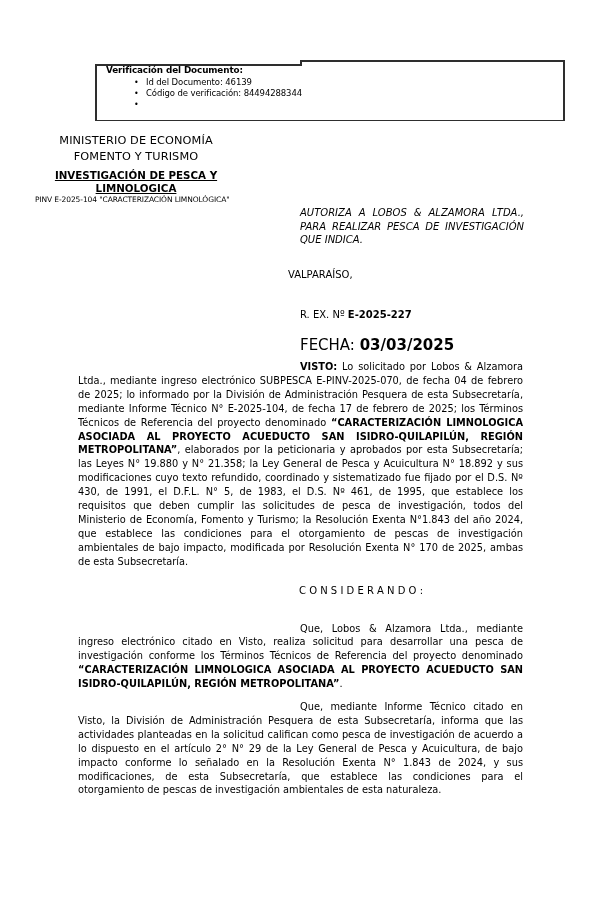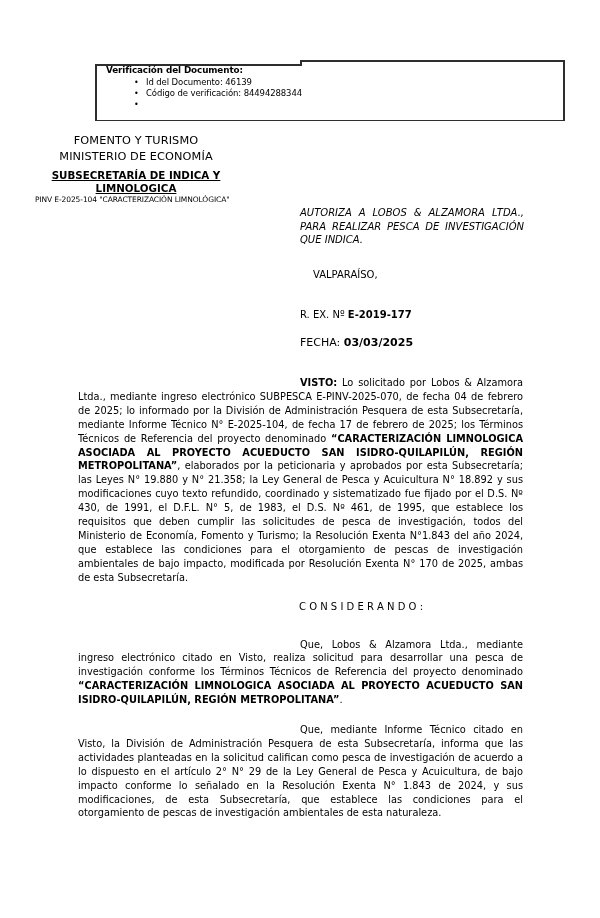--- a/index.html
+++ b/index.html
@@ -30,27 +30,27 @@
   
   .letterhead { left: 36px; top: 133px; width: 200px; text-align: center; }
   .ministry-line { font-size: 11.3px; line-height: 15.5px; letter-spacing: 0.1px; }
   .dept-line { font-weight: bold; font-size: 10.3px; line-height: 13px; text-decoration: underline; }
   .dept-block { margin-top: 5px; }
 
   .reference { left: 35px; top: 195px; font-size: 7.5px; letter-spacing: -0.1px; }
 
   
   .subject { left: 300px; top: 206px; width: 224px; font-size: 10px; line-height: 13.7px; text-align: justify; font-style: italic; }
-  .city    { left: 313px; top: 269px; font-size: 10px; }
+  .city    { left: 288px; top: 269px; font-size: 10px; }
   .rex     { left: 300px; top: 309px; font-size: 10px; }
-  .fecha   { left: 300px; top: 336px; font-size: 11px; }
+  .fecha   { left: 300px; top: 336px; font-size: 15px; }
 
   
   .body-text { left: 78px; top: 360px; width: 445px; font-size: 9.8px; line-height: 13.9px; text-align: justify; }
-  .para { margin: 16px 0 9px 0; text-indent: 222px; }
+  .para { margin: 0 0 9px 0; text-indent: 222px; }
   .c-heading { margin: 15px 0 24px 0; text-indent: 221px; font-weight: normal; font-size: 10px; }
   b { font-weight: bold; }
 
   .footer { right: 84px; top: 883px; font-size: 6.5px; color: #6a4a3e; margin-top: 48px; }
 </style>
 </head>
 <body>
 
 <div>
 
@@ -71,34 +71,34 @@
         <span class="vb-bullet">•</span>
         <span>Código de verificación: 84494288344</span>
       </div>
       <div class="vb-row">
         <span class="vb-bullet">•</span>
       </div>
     </div>
   </div>
 
   <div class="abs letterhead">
+    <div class="ministry-line">MINISTERIO DE ECONOMÍA</div>
     <div class="ministry-line">FOMENTO Y TURISMO</div>
-    <div class="ministry-line">MINISTERIO DE ECONOMÍA</div>
     <div class="dept-block">
-      <div class="dept-line">SUBSECRETARÍA DE INDICA Y</div>
+      <div class="dept-line">INVESTIGACIÓN DE PESCA Y</div>
       <div class="dept-line">LIMNOLOGICA</div>
     </div>
   </div>
 
   <div class="abs reference">PINV E-2025-104 "CARACTERIZACIÓN LIMNOLÓGICA"</div>
 
   <div class="abs subject">AUTORIZA A LOBOS &amp; ALZAMORA LTDA., PARA REALIZAR PESCA DE INVESTIGACIÓN QUE INDICA.</div>
   <div class="abs city">VALPARAÍSO,</div>
   <div class="abs rex">
-    <span>R. EX. Nº </span><b>E-2019-177</b>
+    <span>R. EX. Nº </span><b>E-2025-227</b>
   </div>
   <div class="abs fecha">
     <span>FECHA: </span><b>03/03/2025</b>
   </div>
 
   <div class="abs body-text">
     <p class="para"><b>VISTO:</b><span> Lo solicitado por Lobos &amp; Alzamora Ltda., mediante ingreso electrónico SUBPESCA E-PINV-2025-070, de fecha 04 de febrero de 2025; lo informado por la División de Administración Pesquera de esta Subsecretaría, mediante Informe Técnico N° E-2025-104, de fecha 17 de febrero de 2025; los Términos Técnicos de Referencia del proyecto denominado </span><b>“CARACTERIZACIÓN LIMNOLOGICA ASOCIADA AL PROYECTO ACUEDUCTO SAN ISIDRO-QUILAPILÚN, REGIÓN METROPOLITANA”</b><span>, elaborados por la peticionaria y aprobados por esta Subsecretaría; las Leyes N° 19.880 y N° 21.358; la Ley General de Pesca y Acuicultura N° 18.892 y sus modificaciones cuyo texto refundido, coordinado y sistematizado fue fijado por el D.S. Nº 430, de 1991, el D.F.L. N° 5, de 1983, el D.S. Nº 461, de 1995, que establece los requisitos que deben cumplir las solicitudes de pesca de investigación, todos del Ministerio de Economía, Fomento y Turismo; la Resolución Exenta N°1.843 del año 2024, que establece las condiciones para el otorgamiento de pescas de investigación ambientales de bajo impacto, modificada por Resolución Exenta N° 170 de 2025, ambas de esta Subsecretaría.</span></p>
 
     <p class="c-heading">C O N S I D E R A N D O :</p>
 

